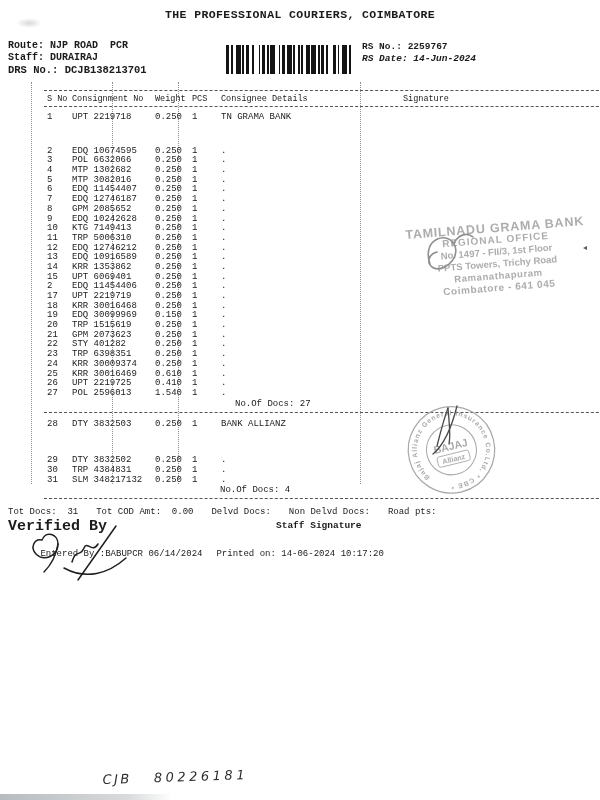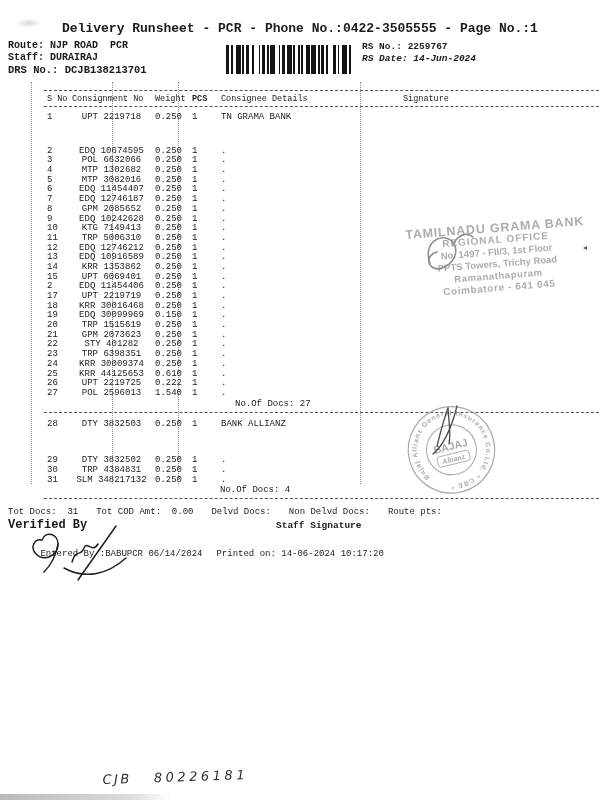--- a/index.html
+++ b/index.html
@@ -20,42 +20,42 @@
   .barcode div{height:100%;}
   .barcode .b{background:#141414;} .barcode .s{background:transparent;}
 
   
   .tbl{position:absolute;left:5px;top:90px;width:580px;font-size:9px;margin-left:39px;}
   .thead{display:grid;grid-template-columns:26px 81px 36px 30px 182px auto;
          border-top:1px dashed #555;border-bottom:1px dashed #555;
          padding:3px 0 2px 0;font-size:8.5px;white-space:pre;}
   .thead span{overflow:hidden;}
   .h-sno{padding-left:3px;} .h-consignment{padding-left:2px;} .h-weight{padding-left:4px;}
-  .h-pcs{padding-left:5px;font-weight:bold;} .h-consignee{padding-left:4px;} .h-sign{padding-left:4px;}
+  .h-pcs{padding-left:5px;} .h-consignee{padding-left:4px;} .h-sign{padding-left:4px;}
 
   .tgroup{padding-top:6px;}
   .tgroup[data-group="1"]{padding-top:7px;}
   .trow{display:grid;grid-template-columns:26px 81px 36px 30px 182px auto;
         height:9.7px;line-height:9.6px;white-space:pre;}
   .trow span{overflow:hidden;}
-  .c-sno{padding-left:3px;} .c-consignment{padding-left:2px;text-align:center;} .c-weight{padding-left:4px;}
+  .c-sno{padding-left:3px;} .c-consignment{padding-left:2px;} .c-weight{padding-left:4px;}
   .c-pcs{padding-left:5px;} .c-consignee{padding-left:4px;}
   .docs-note{height:10px;line-height:10px;margin-left:191px;white-space:pre;}
   .tgroup[data-group="1"] .docs-note{margin-left:176px;}
   .hsep{border-top:1px dashed #555;margin-top:3px;}
 
   .vline{position:absolute;top:82px;height:402px;width:0;border-left:1px dotted #8f8f8f;}
   .vl1{left:31px;} .vl2{left:112px;} .vl3{left:178px;} .vl4{left:360px;}
 
   
   .totals{position:absolute;left:8px;top:487px;font-size:9px;white-space:pre;}
   .totals-line span.pair{margin-right:18px;}
   .entered-line{margin-top:2px;}
   .entered-line .printed{margin-left:14px;}
-  .verify-label{position:absolute;left:8px;top:518px;font-size:12px;font-weight:bold;white-space:pre;}
+  .verify-label{position:absolute;left:8px;top:518px;font-size:15px;font-weight:bold;white-space:pre;}
   .staff-sig-label{position:absolute;left:276px;top:520px;font-size:9.5px;font-weight:bold;white-space:pre;}
 
   
   .tn-stamp{position:absolute;left:388px;top:222px;width:218px;text-align:center;
             color:#a6a6a6;font-family:"Liberation Sans",sans-serif;font-weight:bold;
             transform:rotate(-4.5deg);line-height:12px;opacity:.92;}
   .tn-stamp .l0{font-size:12.5px;letter-spacing:.8px;}
   .tn-stamp .l1{font-size:10px;letter-spacing:1px;}
   .tn-stamp .l2,.tn-stamp .l3{font-size:9.5px;}
   .tn-stamp .l4{font-size:9.5px;letter-spacing:.6px;}
@@ -76,21 +76,21 @@
   .edge-strip{position:absolute;left:0;bottom:0;width:172px;height:6px;
               background:linear-gradient(to right,#b7bbbe,#d9dbdc 75%,rgba(255,255,255,0));}
   .smudge{position:absolute;left:16px;top:18px;width:26px;height:10px;
           background:radial-gradient(ellipse at center,#d9d9d9 0%,rgba(255,255,255,0) 70%);}
 </style>
 </head>
 <body>
 
 <div class="page">
 
-  <div class="title2">Delivery Runsheet - PCR - Phone No.:0422-3505555 - Page No.:1</div>
+  <div class="title1">THE PROFESSIONAL COURIERS, COIMBATORE</div>
 
   <div class="meta-line meta-route"><span>Route:</span><span> </span><span>NJP ROAD  PCR</span></div>
   <div class="meta-line meta-staff"><span>Staff:</span><span> </span><span>DURAIRAJ</span></div>
   <div class="meta-line meta-drs"><span>DRS No.:</span><span> </span><span>DCJB138213701</span></div>
 
   <div class="barcode" id="barcode">
       <div class="b" style="flex-grow: 2;"></div>
       <div class="s" style="flex-grow: 1;"></div>
       <div class="b" style="flex-grow: 1;"></div>
       <div class="s" style="flex-grow: 2;"></div>
@@ -348,30 +348,30 @@
         <div class="trow">
     <span class="c-sno">24</span>
     <span class="c-consignment">KRR 30009374</span>
     <span class="c-weight">0.250</span>
     <span class="c-pcs">1</span>
     <span class="c-consignee">.</span>
     <span class="c-sign"></span>
   </div>
         <div class="trow">
     <span class="c-sno">25</span>
-    <span class="c-consignment">KRR 44125653</span>
+    <span class="c-consignment">KRR 30016469</span>
     <span class="c-weight">0.610</span>
     <span class="c-pcs">1</span>
     <span class="c-consignee">.</span>
     <span class="c-sign"></span>
   </div>
         <div class="trow">
     <span class="c-sno">26</span>
     <span class="c-consignment">UPT 2219725</span>
-    <span class="c-weight">0.222</span>
+    <span class="c-weight">0.410</span>
     <span class="c-pcs">1</span>
     <span class="c-consignee">.</span>
     <span class="c-sign"></span>
   </div>
         <div class="trow">
     <span class="c-sno">27</span>
     <span class="c-consignment">POL 2596013</span>
     <span class="c-weight">1.540</span>
     <span class="c-pcs">1</span>
     <span class="c-consignee">.</span>
@@ -413,21 +413,21 @@
     <span class="c-pcs">1</span>
     <span class="c-consignee">.</span>
     <span class="c-sign"></span>
   </div>
         <div class="docs-note">No.Of Docs: 4</div>
         <div class="hsep"></div>
       </div>
   </div>
 
   <div class="totals">
-    <div class="totals-line" id="totals-line"><span class="pair">Tot Docs:  31</span><span class="pair">Tot COD Amt:  0.00</span><span class="pair">Delvd Docs:</span><span class="pair">Non Delvd Docs:</span><span class="pair">Route pts:</span></div>
+    <div class="totals-line" id="totals-line"><span class="pair">Tot Docs:  31</span><span class="pair">Tot COD Amt:  0.00</span><span class="pair">Delvd Docs:</span><span class="pair">Non Delvd Docs:</span><span class="pair">Road pts:</span></div>
     <div class="entered-line">
       <span>Entered By :BABUPCR 06/14/2024</span><span class="printed">Printed on: 14-06-2024 10:17:20</span>
     </div>
   </div>
   <div class="verify-label">Verified By</div>
   <div class="staff-sig-label">Staff Signature</div>
 
   <svg class="verified-sig" width="130" height="62" viewBox="0 0 130 62">
     <g fill="none" stroke="#1f1f1f" stroke-width="1.5" stroke-linecap="round">
       <path d="M14,18 C6,16 2,26 8,32 C16,40 30,34 30,22 C30,12 18,8 14,18"></path>

